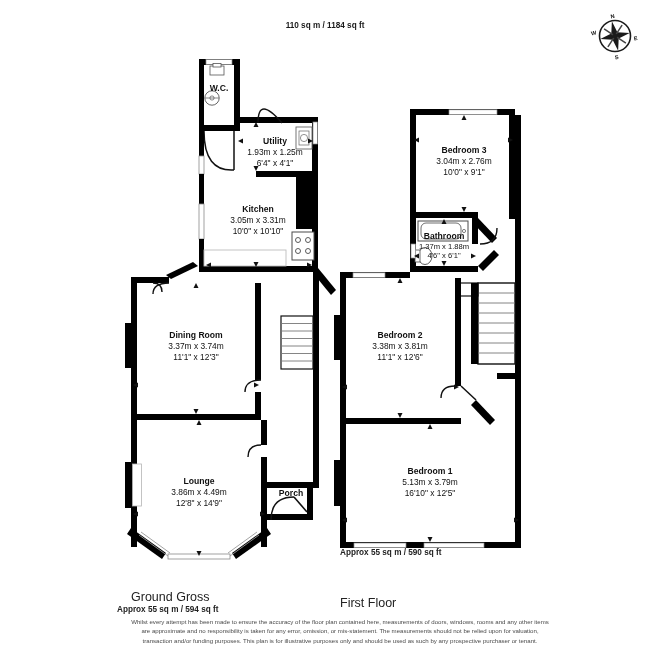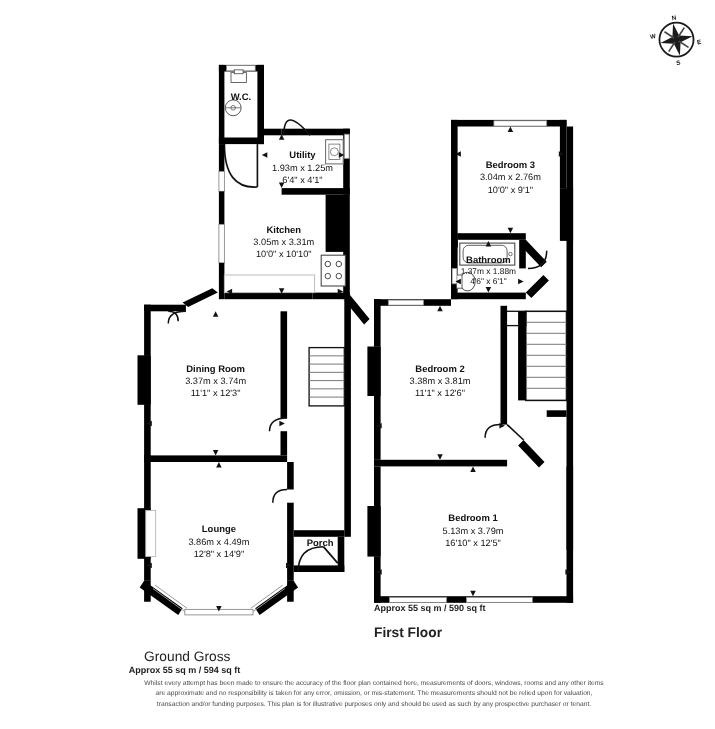--- a/index.html
+++ b/index.html
@@ -15,20 +15,21 @@
   svg text{font-family:"Liberation Sans",sans-serif;fill:#111;}
   .rn{font-size:8.6px;font-weight:bold;}
   .rd{font-size:8.4px;}
   .rs{font-size:7.6px;}
   .cmp{font-size:5.6px;font-weight:bold;}
 </style>
 </head>
 <body>
 
 <div class="hdr hdr1">
+  <div>110 sq m / 1184 sq ft</div>
 </div>
 
 <svg id="plan" viewBox="0 0 650 663" xmlns="http://www.w3.org/2000/svg">
 
   <g transform="translate(615,36)">
     <circle cx="0" cy="0" r="15.5" fill="none" stroke="#1a1a1a" stroke-width="1.6"></circle>
     <g transform="rotate(-12)">
 
       <path d="M0,-15 L3.1,-3.1 L0,0 L-3.1,-3.1 Z" fill="#1a1a1a"></path>
       <path d="M0,15 L-3.1,3.1 L0,0 L3.1,3.1 Z" fill="#1a1a1a"></path>
@@ -332,16 +333,16 @@
       <polygon points="430,542 427.5,537 432.5,537" fill="#111"></polygon>
       <polygon points="430,424 427.5,429 432.5,429" fill="#111"></polygon>
     </g>
 
   </g>
 </svg>
 
 <div class="floor-title" style="left:131px;top:590px;">Ground Gross</div>
 <div class="floor-sub" style="left:117px;top:605px;">Approx 55 sq m / 594 sq ft</div>
 
-<div class="floor-title" style="left:340px;top:568px;font-weight:bold;">First Floor</div>
+<div class="floor-title" style="left:340px;top:596px;">First Floor</div>
 <div class="floor-sub" style="left:340px;top:548px;text-align:center;">Approx 55 sq m / 590 sq ft</div>
 
 <div class="disc">Whilst every attempt has been made to ensure the accuracy of the floor plan contained here, measurements of doors, windows, rooms and any other items are approximate and no responsibility is taken for any error, omission, or mis-statement. The measurements should not be relied upon for valuation, transaction and/or funding purposes. This plan is for illustrative purposes only and should be used as such by any prospective purchaser or tenant.</div>
 
 </body></html>

